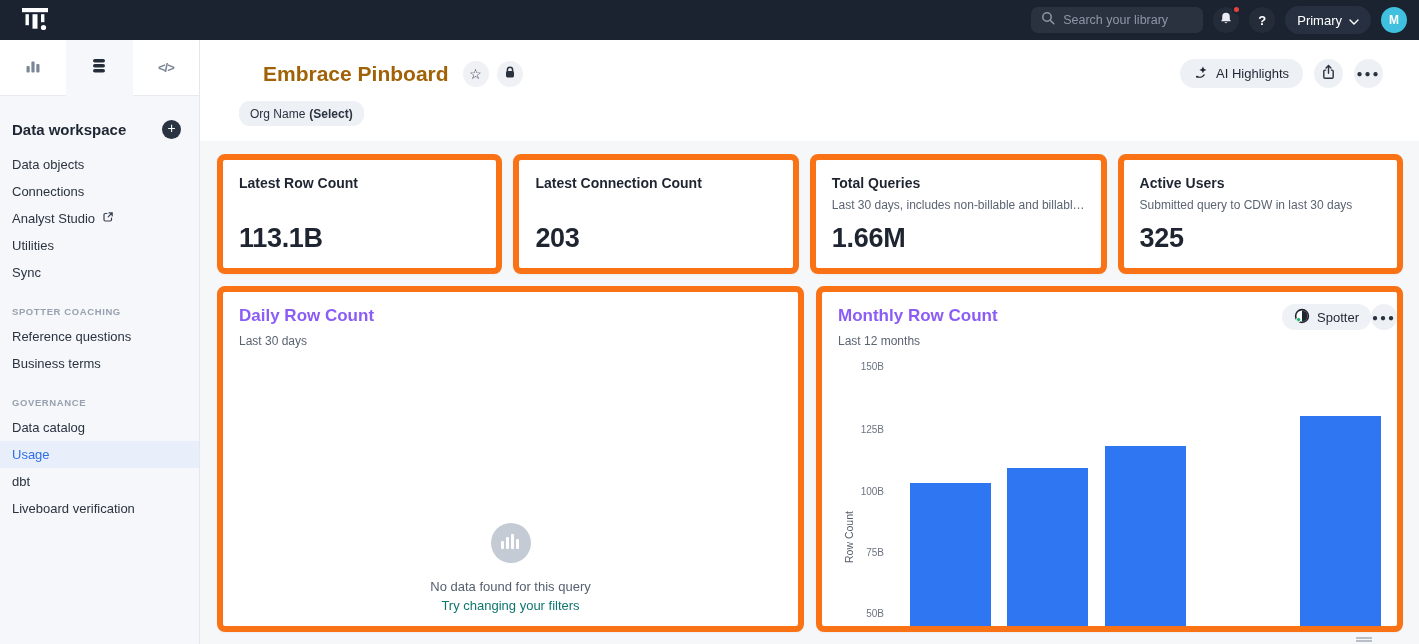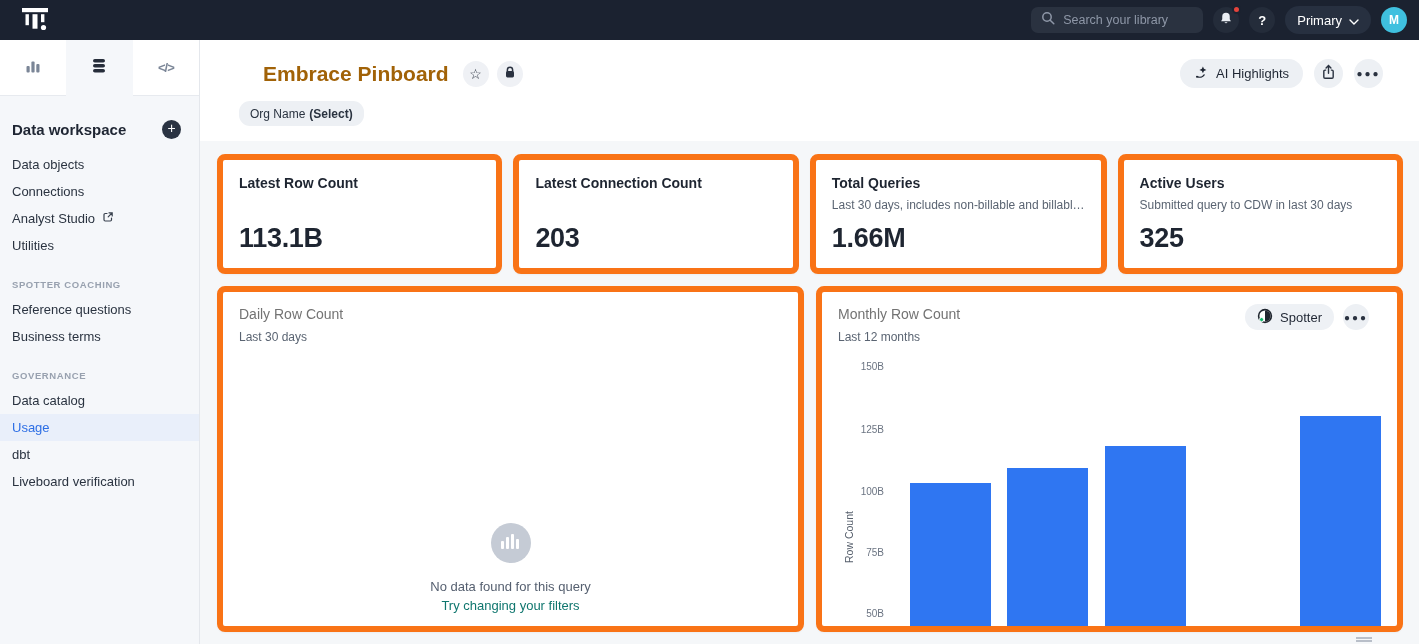--- a/index.html
+++ b/index.html
@@ -71,24 +71,24 @@
   .kpi-card { flex:1; padding:15px 16px 14px; display:flex; flex-direction:column; }
   .kpi-title { font-size:14px; font-weight:700; color:#1E2531; }
   .kpi-sub { font-size:12px; color:#5A6472; margin-top:7px; white-space:nowrap;
     overflow:hidden; text-overflow:ellipsis; }
   .kpi-value { font-size:27px; font-weight:700; color:#1E2531; margin-top:auto;
     letter-spacing:-.3px; }
 
   .charts-row { display:flex; gap:12px; height:346px; }
   .chart-card { flex:1; position:relative; overflow:hidden; }
   .card-head { padding:14px 16px 0; }
-  .card-title { font-size:14px; font-weight:400; color:#737373; }
+  .card-title { font-size:17px; font-weight:700; color:#8b5cf6; }
   .card-sub { font-size:12px; color:#5A6472; margin-top:8px; }
-  .card-actions { position:absolute; top:12px; right:28px; display:flex;
-    align-items:flex-start; gap:9px; }
+  .card-actions { position:absolute; top:12px; right:0; display:flex;
+    align-items:flex-start; }
   .spotter-pill { height:26px; border-radius:13px; background:#EEF1F5; display:flex;
     align-items:center; gap:7px; padding:0 12px; font-size:13px; color:#1F2633; cursor:pointer; }
   .circle-btn.sm { width:26px; height:26px; }
 
   .empty-state { position:absolute; left:0; right:0; top:231px; display:flex;
     flex-direction:column; align-items:center; }
   .empty-ic { width:40px; height:40px; border-radius:50%; background:#C5CBD5;
     display:flex; align-items:center; justify-content:center; }
   .empty-t1 { margin-top:16px; font-size:13px; color:#566070; }
   .empty-t2 { margin-top:4px; font-size:13px; color:#0f766e; }
@@ -188,20 +188,21 @@
     <div class="side-item">
       <span>Analyst Studio</span>
       <span>
         <svg width="12" height="12" viewBox="0 0 12 12" fill="none">
           <path d="M5 2.5H3.2A1.2 1.2 0 0 0 2 3.7v5.1A1.2 1.2 0 0 0 3.2 10h5.1a1.2 1.2 0 0 0 1.2-1.2V7" stroke="#39414E" stroke-width="1.2" stroke-linecap="round"></path>
           <path d="M7 1.8h3.2V5M10 2L6.2 5.8" stroke="#39414E" stroke-width="1.2" stroke-linecap="round"></path>
         </svg>
       </span>
     </div>
     <div class="side-item">Utilities</div>
+    <div class="side-item">Sync</div>
 
     <div class="side-section-label">SPOTTER COACHING</div>
     <div class="side-item">Reference questions</div>
     <div class="side-item">Business terms</div>
 
     <div class="side-section-label">GOVERNANCE</div>
     <div class="side-item">Data catalog</div>
     <div class="side-item selected">Usage</div>
     <div class="side-item">dbt</div>
     <div class="side-item">Liveboard verification</div>

